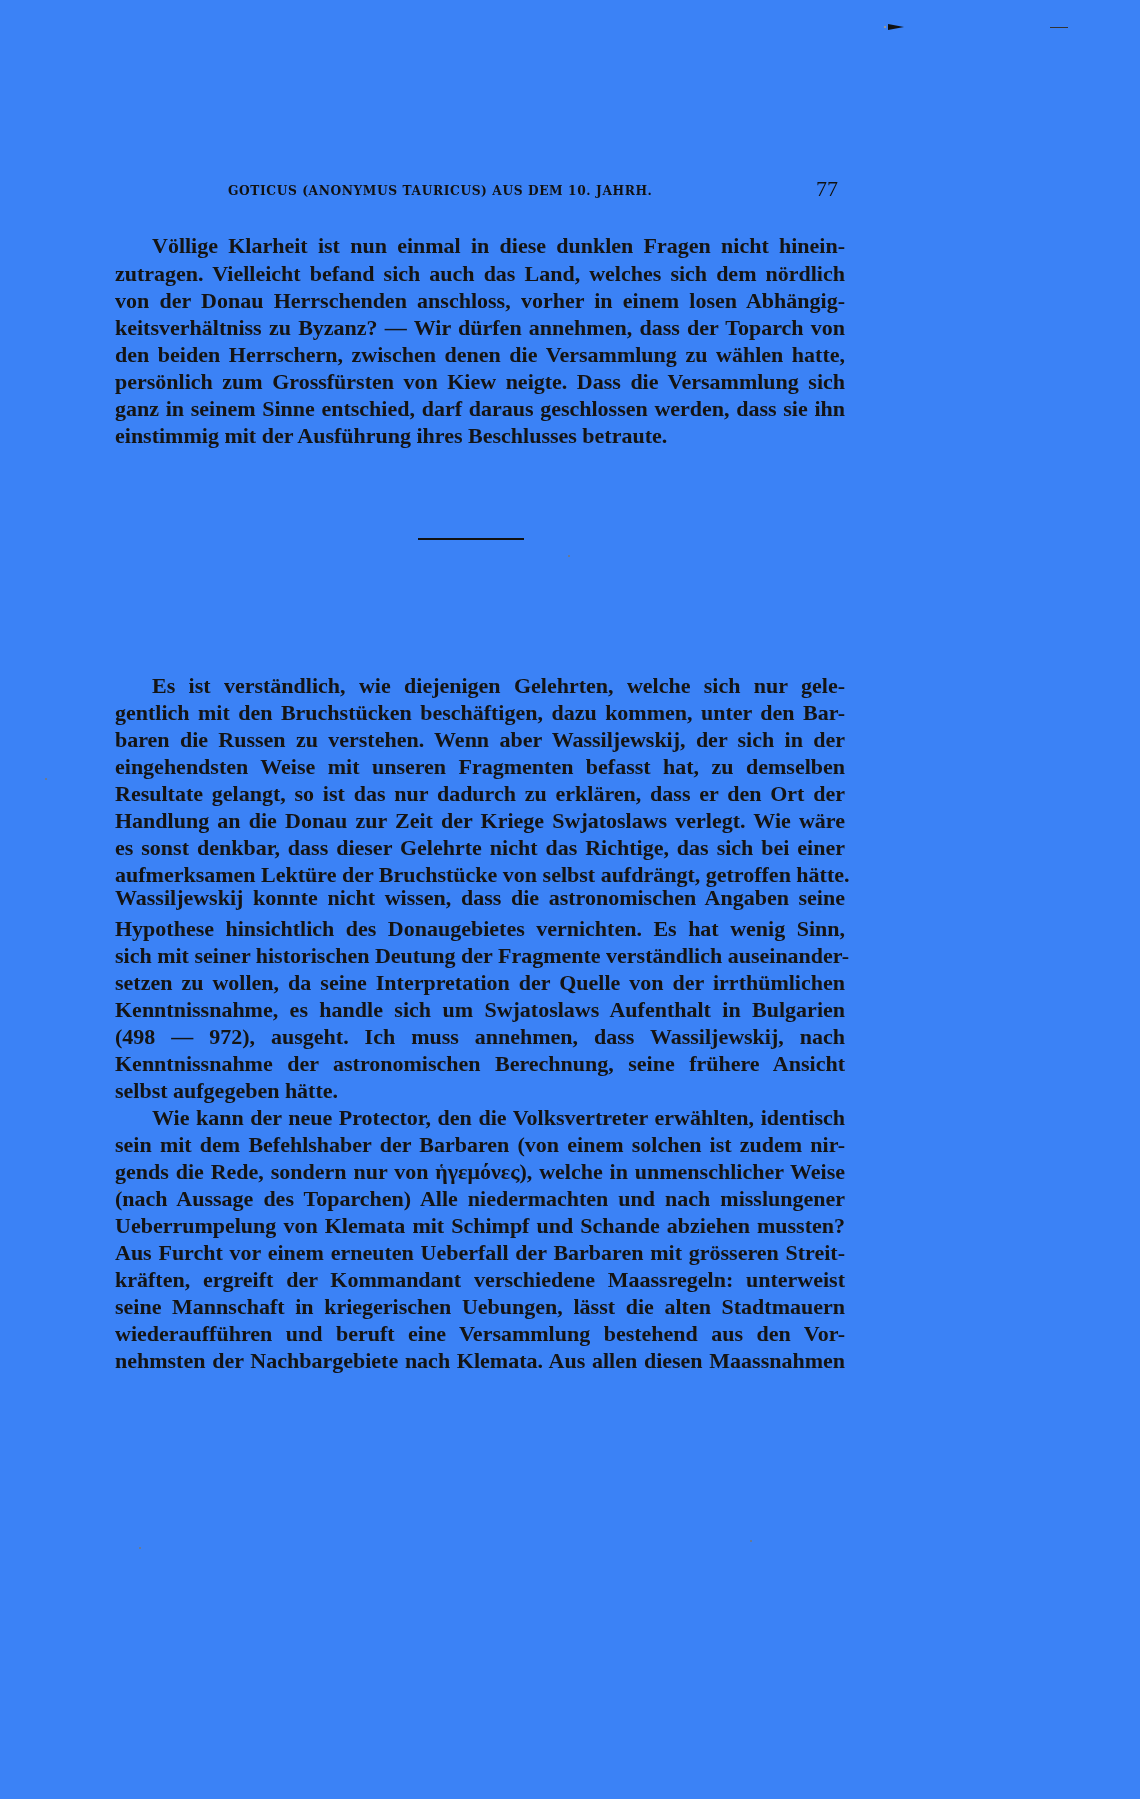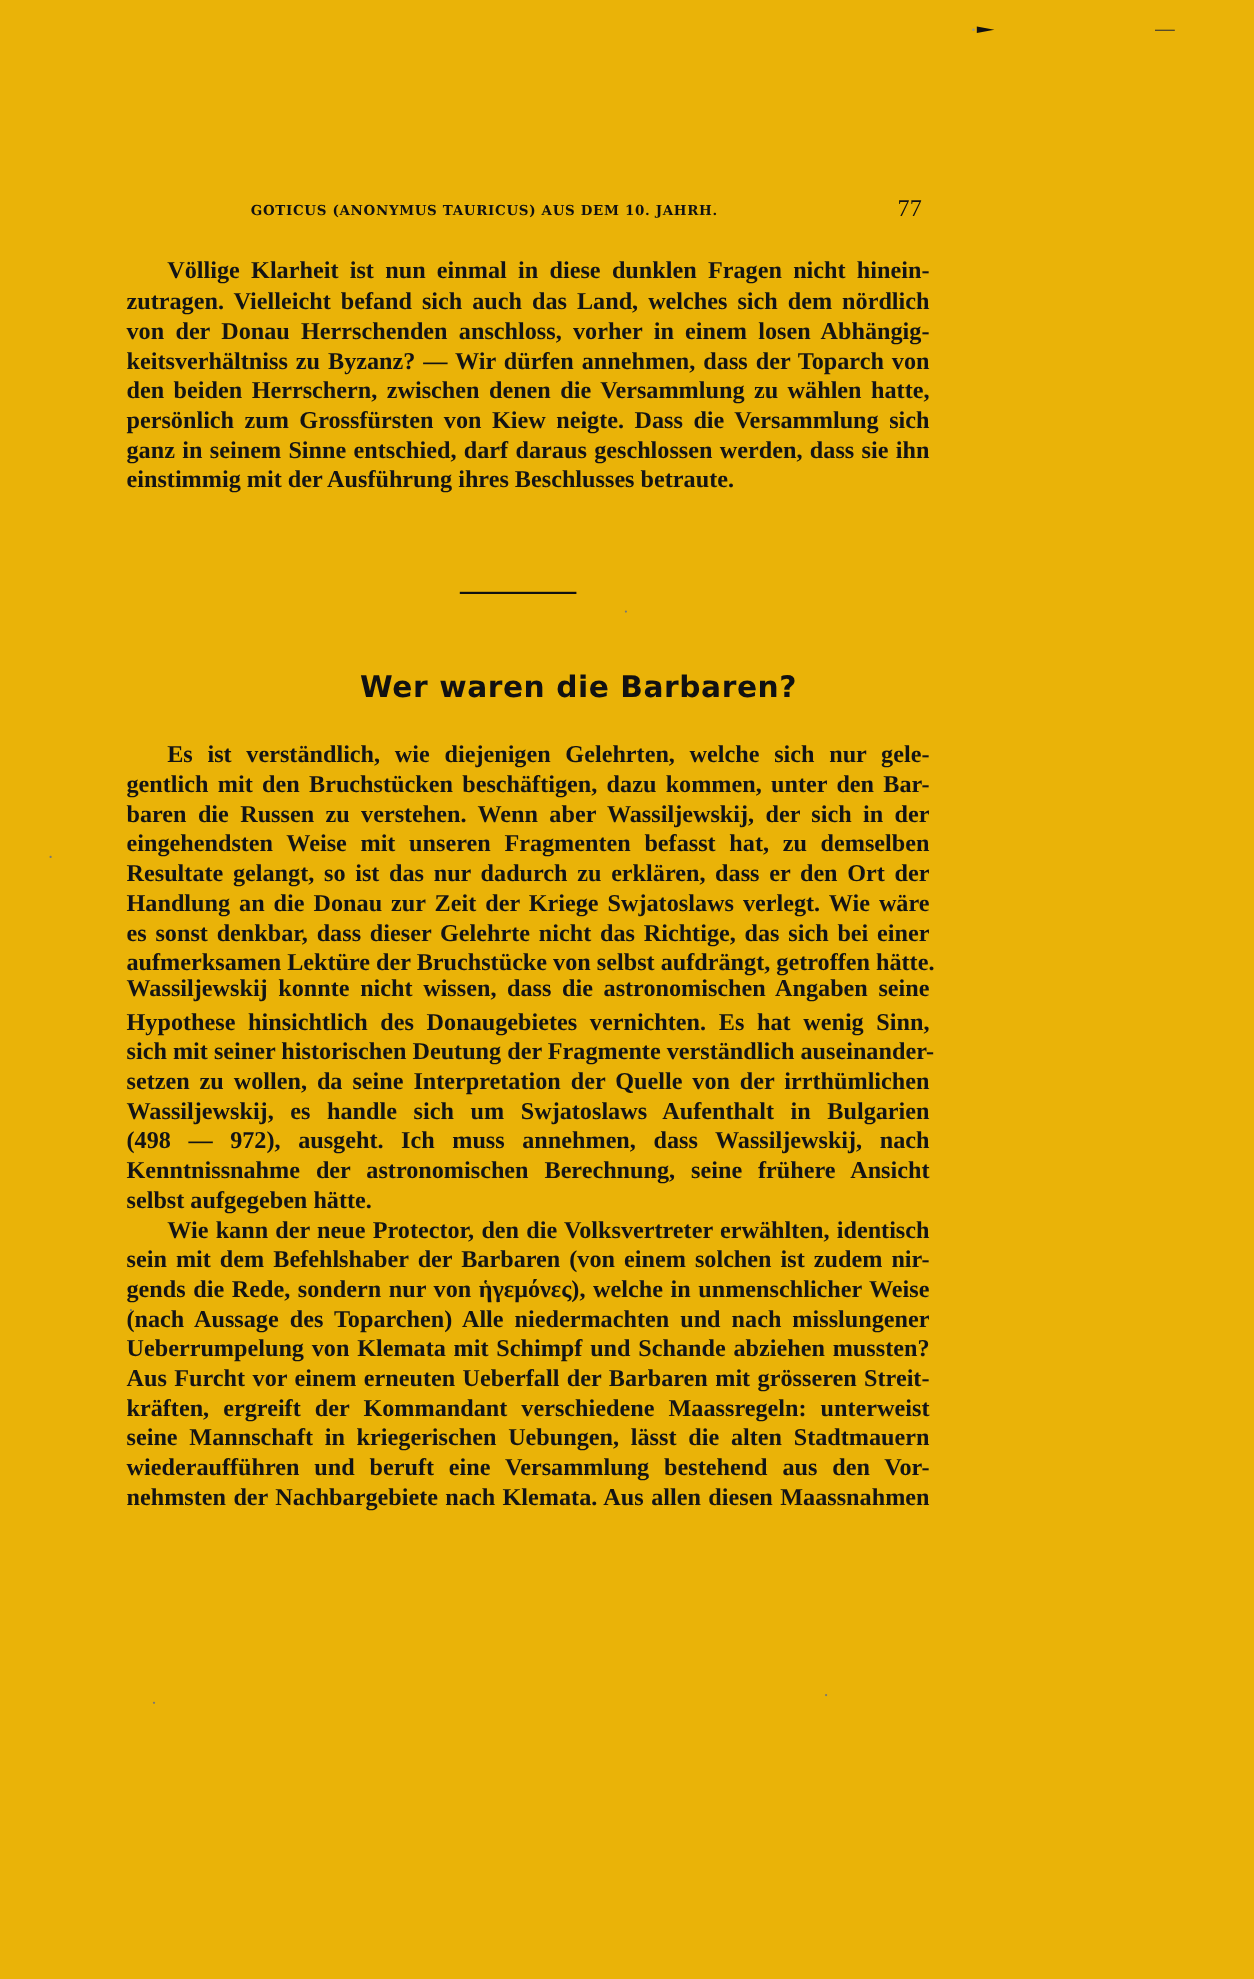--- a/index.html
+++ b/index.html
@@ -1,17 +1,17 @@
 <!DOCTYPE html>
 <html><head>
 <meta charset="utf-8">
 <style>
   html, body { margin: 0; padding: 0; background: #ffffff; }
   body { width: 1140px; height: 1799px; position: relative; overflow: hidden; }
-  .page { position: absolute; left: 0; top: 0; width: 1140px; height: 1799px; background: #eab308; }
+  .page { position: absolute; left: 0; top: 0; width: 1140px; height: 1799px; background: #3b82f6; }
   .mark-arrow { position: absolute; left: 888px; top: 24px; width: 0; height: 0;
     border-top: 3px solid transparent; border-bottom: 3px solid transparent; border-left: 16px solid #111; }
   .mark-arrow:before { content: ""; position: absolute; left: -20px; top: -1px; width: 2px; height: 2px; background: #999; }
   .mark-dash { position: absolute; left: 1050px; top: 27px; width: 18px; height: 1px; background: #333; }
   .running-head { position: absolute; top: 180px; left: 228px; width: 610px; height: 22px; }
   .running-title { position: absolute; left: 0; top: 3px; font-family: "DejaVu Serif", serif; font-weight: bold;
     font-size: 12.5px; letter-spacing: 0.6px; color: #111; white-space: nowrap; transform: scaleX(0.98); transform-origin: left; }
   .page-number { position: absolute; right: 0; top: -4px; font-family: "Liberation Serif", serif; font-size: 22px; color: #111; margin-left: 12px; }
   .line { position: absolute; left: 115px; width: 730px; font-family: "Liberation Serif", serif; font-weight: bold;
     font-size: 22px; line-height: 28px; color: #141414; white-space: nowrap; text-align: justify; text-align-last: justify; }
@@ -41,38 +41,35 @@
     <div class="line" style="top:287px">von der Donau Herrschenden anschloss, vorher in einem losen Abhängig-</div>
     <div class="line" style="top:314px">keitsverhältniss zu Byzanz? — Wir dürfen annehmen, dass der Toparch von</div>
     <div class="line" style="top:341px">den beiden Herrschern, zwischen denen die Versammlung zu wählen hatte,</div>
     <div class="line" style="top:368px">persönlich zum Grossfürsten von Kiew neigte. Dass die Versammlung sich</div>
     <div class="line" style="top:395px">ganz in seinem Sinne entschied, darf daraus geschlossen werden, dass sie ihn</div>
     <div class="line last" style="top:422px">einstimmig mit der Ausführung ihres Beschlusses betraute.</div>
   </div>
 
   <div class="rule"></div>
 
-  <div class="heading">
-    <span>Wer waren die Barbaren?</span>
-  </div>
 
   <div>
     <div class="line indent" style="top:672px">Es ist verständlich, wie diejenigen Gelehrten, welche sich nur gele-</div>
     <div class="line" style="top:699px">gentlich mit den Bruchstücken beschäftigen, dazu kommen, unter den Bar-</div>
     <div class="line" style="top:726px">baren die Russen zu verstehen. Wenn aber Wassiljewskij, der sich in der</div>
     <div class="line" style="top:753px">eingehendsten Weise mit unseren Fragmenten befasst hat, zu demselben</div>
     <div class="line" style="top:780px">Resultate gelangt, so ist das nur dadurch zu erklären, dass er den Ort der</div>
     <div class="line" style="top:807px">Handlung an die Donau zur Zeit der Kriege Swjatoslaws verlegt. Wie wäre</div>
     <div class="line" style="top:834px">es sonst denkbar, dass dieser Gelehrte nicht das Richtige, das sich bei einer</div>
     <div class="line" style="top:861px">aufmerksamen Lektüre der Bruchstücke von selbst aufdrängt, getroffen hätte.</div>
     <div class="line" style="top:884px">Wassiljewskij konnte nicht wissen, dass die astronomischen Angaben seine</div>
     <div class="line" style="top:915px">Hypothese hinsichtlich des Donaugebietes vernichten. Es hat wenig Sinn,</div>
     <div class="line" style="top:942px">sich mit seiner historischen Deutung der Fragmente verständlich auseinander-</div>
     <div class="line" style="top:969px">setzen zu wollen, da seine Interpretation der Quelle von der irrthümlichen</div>
-    <div class="line" style="top:996px">Wassiljewskij, es handle sich um Swjatoslaws Aufenthalt in Bulgarien</div>
+    <div class="line" style="top:996px">Kenntnissnahme, es handle sich um Swjatoslaws Aufenthalt in Bulgarien</div>
     <div class="line" style="top:1023px">(498 — 972), ausgeht. Ich muss annehmen, dass Wassiljewskij, nach</div>
     <div class="line" style="top:1050px">Kenntnissnahme der astronomischen Berechnung, seine frühere Ansicht</div>
     <div class="line last" style="top:1077px">selbst aufgegeben hätte.</div>
   </div>
 
   <div>
     <div class="line indent" style="top:1104px">Wie kann der neue Protector, den die Volksvertreter erwählten, identisch</div>
     <div class="line" style="top:1131px">sein mit dem Befehlshaber der Barbaren (von einem solchen ist zudem nir-</div>
     <div class="line" style="top:1158px">gends die Rede, sondern nur von ἡγεμόνες), welche in unmenschlicher Weise</div>
     <div class="line" style="top:1185px">(nach Aussage des Toparchen) Alle niedermachten und nach misslungener</div>

